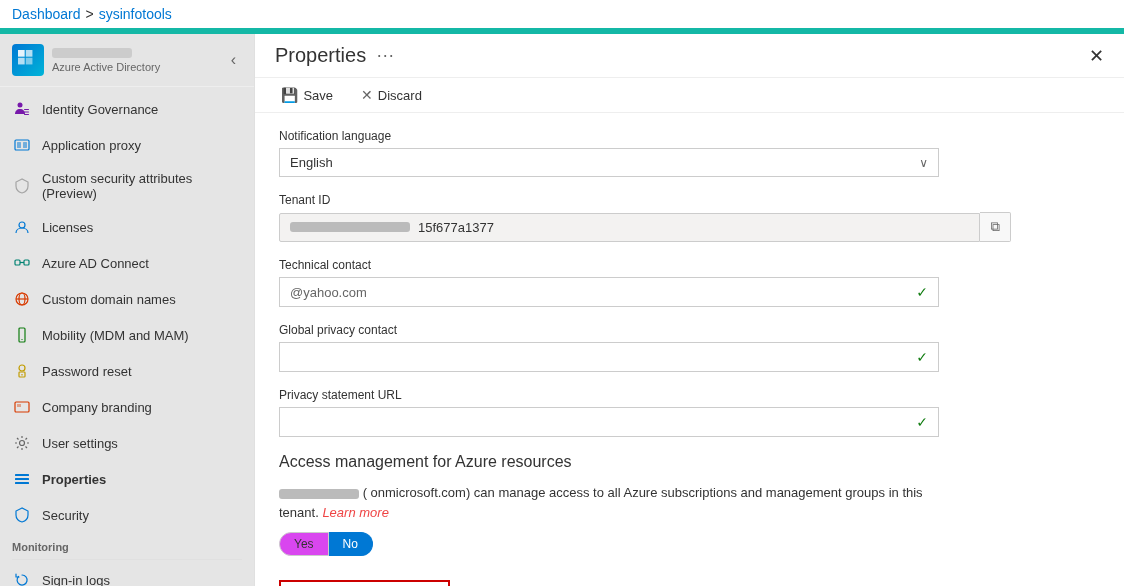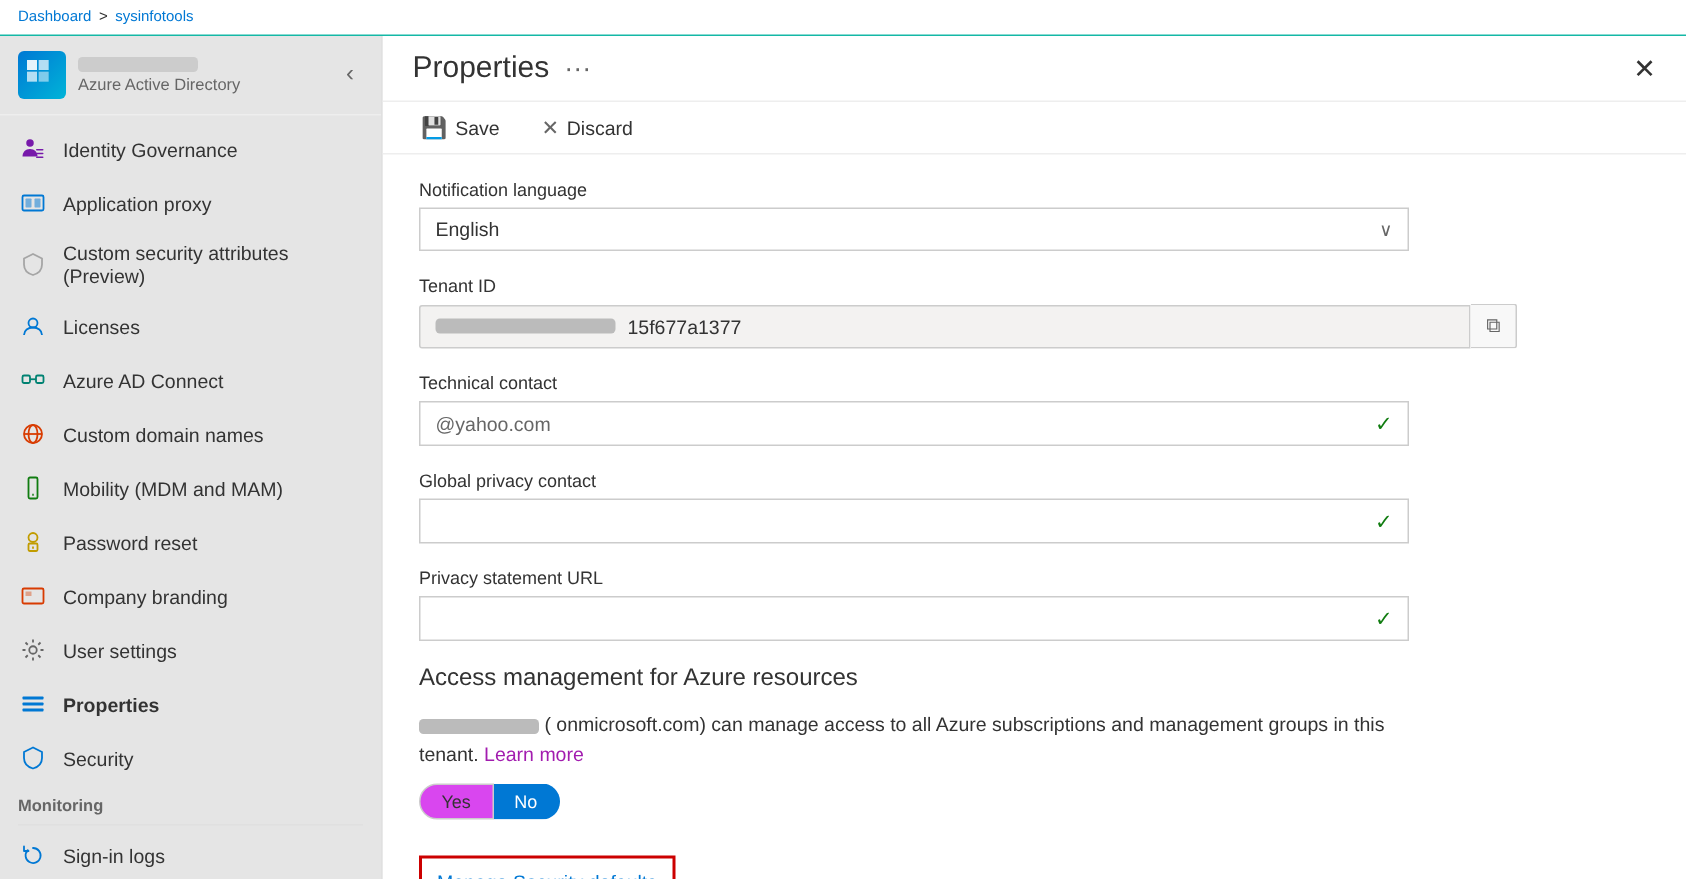--- a/index.html
+++ b/index.html
@@ -1,20 +1,20 @@
 <!DOCTYPE html>
 <html><head>
   <meta charset="utf-8">
   <style>
     * { box-sizing: border-box; margin: 0; padding: 0; }
     body { font-family: 'Segoe UI', sans-serif; font-size: 13px; color: #333; background: #fff; display: flex; flex-direction: column; height: 586px; width: 1124px; overflow: hidden; }
 
     
     .breadcrumb-bar {
-      display: flex; align-items: center; padding: 6px 12px; font-size: 10px; color: #0078d4; border-bottom: 1px solid #14b8a6;
+      display: flex; align-items: center; padding: 6px 12px; font-size: 14px; color: #0078d4; border-bottom: 6px solid #14b8a6;
     }
     .breadcrumb-bar span { color: #333; margin: 0 4px; }
 
     
     .main-layout { display: flex; flex: 1; overflow: hidden; }
 
     
     .sidebar {
       width: 255px; min-width: 255px; border-right: 1px solid #e0e0e0; display: flex; flex-direction: column; overflow: hidden; background: #e5e5e5;
     }
@@ -85,21 +85,21 @@
     }
     .tenant-id-redacted { width: 120px; height: 10px; background: #bbb; border-radius: 3px; display: inline-block; }
     .tenant-id-copy {
       padding: 6px 10px; border: 1px solid #ccc; border-left: none; border-radius: 0 2px 2px 0; background: #f8f8f8; cursor: pointer; color: #666;
     }
 
     
     .section-heading { font-size: 16px; font-weight: 400; color: #333; margin-bottom: 12px; margin-top: 8px; }
     .access-description { font-size: 13px; color: #333; margin-bottom: 10px; line-height: 1.5; max-width: 660px; }
     .access-redacted { display: inline-block; width: 80px; height: 10px; background: #bbb; border-radius: 3px; vertical-align: middle; }
-    .access-link { color: #a21caf; text-decoration: none; cursor: pointer; }
+    .access-link { color: #ef4444; text-decoration: none; cursor: pointer; font-style: italic; }
 
     .toggle-row { display: flex; align-items: center; gap: 0; }
     .toggle-option {
       padding: 4px 14px; border: 1px solid #ccc; font-size: 12px; cursor: pointer; background: #d946ef;
     }
     .toggle-option:first-child { border-radius: 12px 0 0 12px; }
     .toggle-option:last-child { border-radius: 0 12px 12px 0; border-left: none; }
     .toggle-option.active { background: #0078d4; color: #fff; border-color: #0078d4; }
 
     

